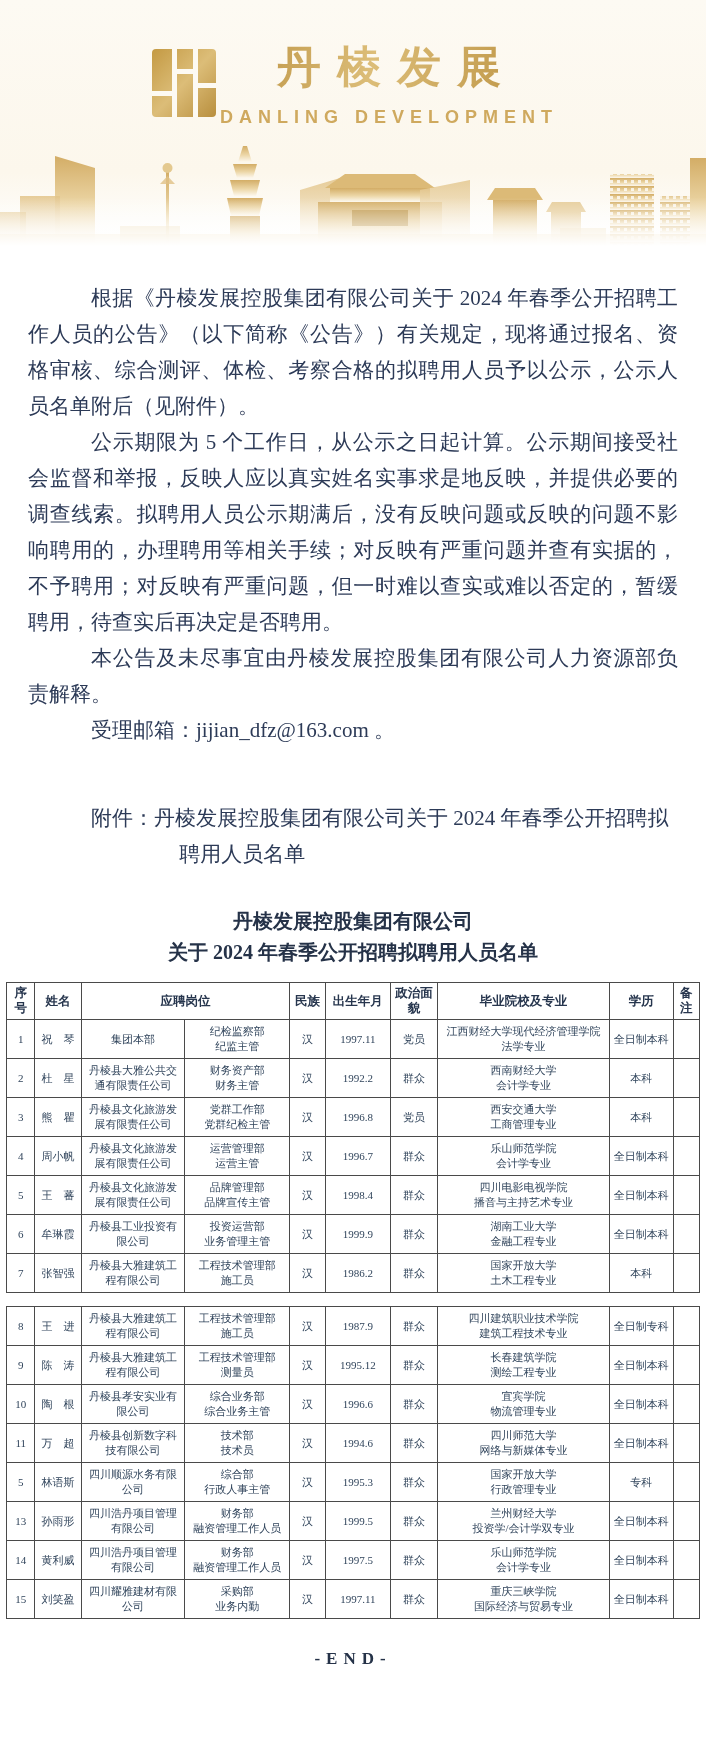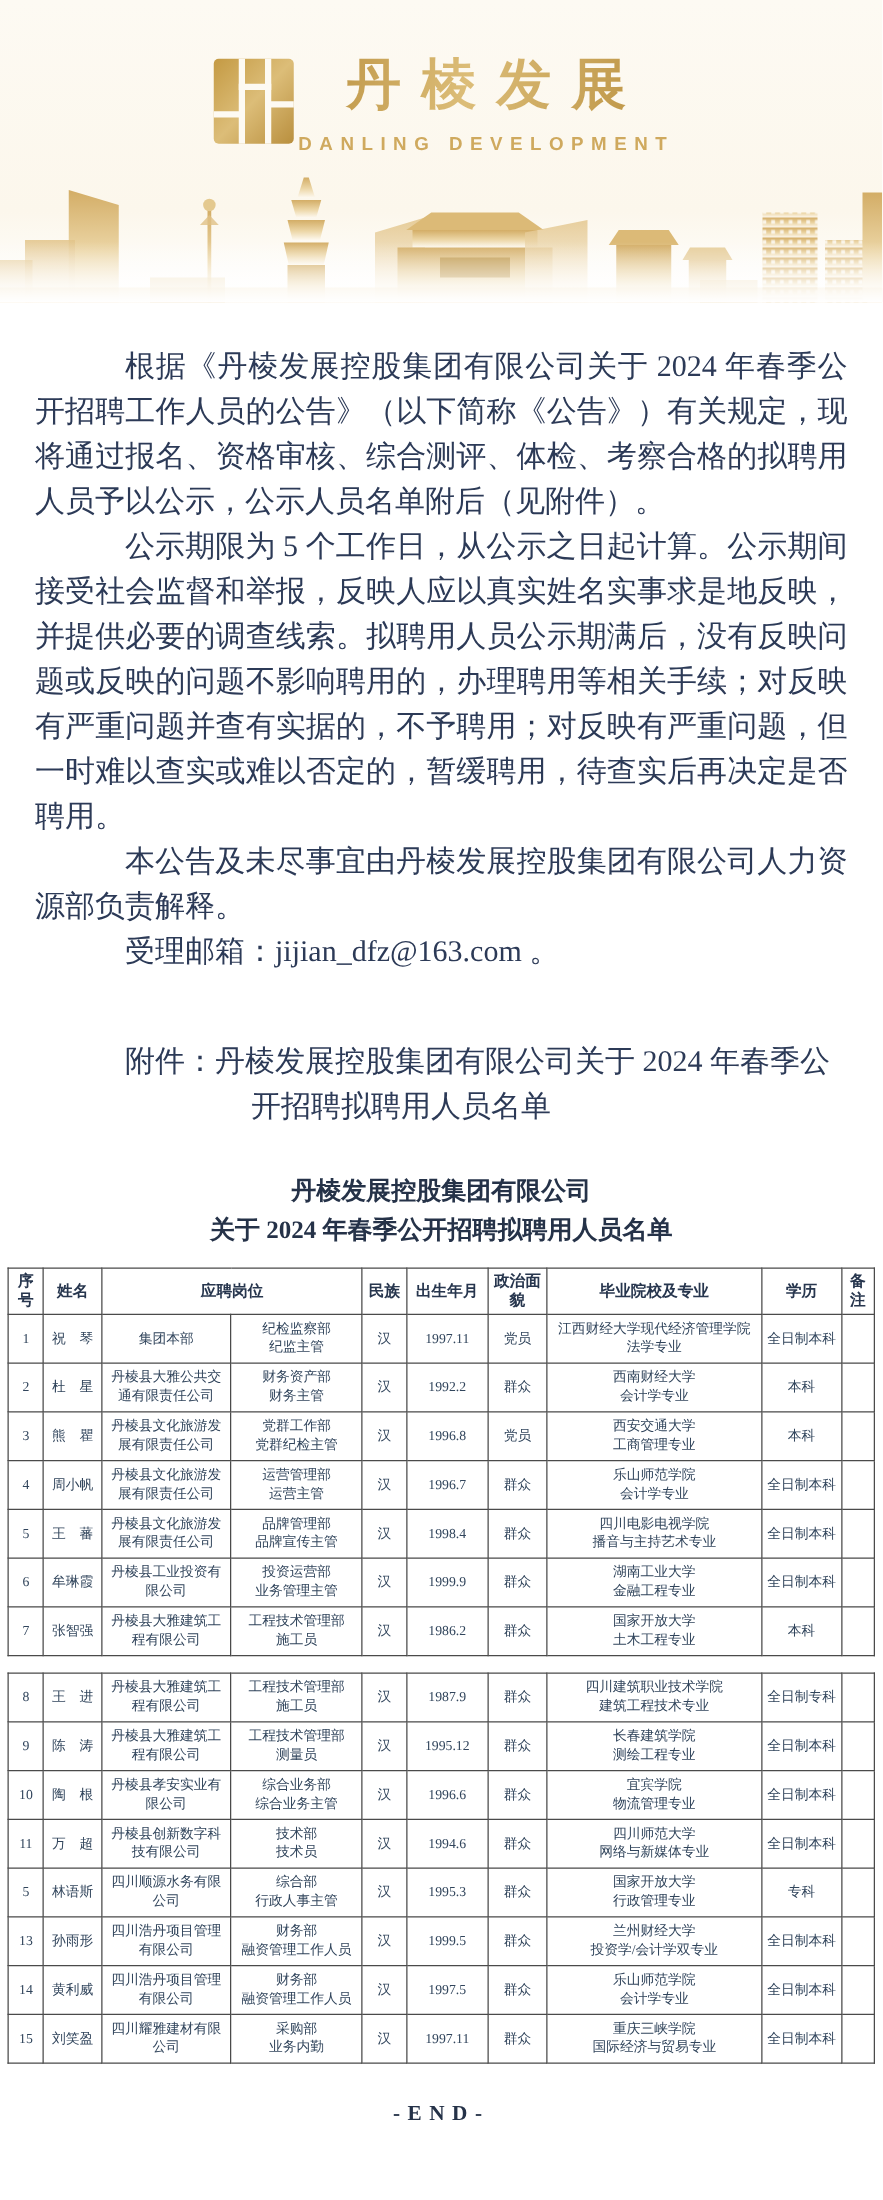--- a/index.html
+++ b/index.html
@@ -19,26 +19,26 @@
   .logo-mark { width:72px; height:76px; flex:0 0 auto; }
   .logo-texts { text-align:center; }
   .logo-cn {
     font-size:44px; font-weight:bold; letter-spacing:16px;
     background:linear-gradient(100deg,#b98f3e,#dcbd78 45%,#b98f3e);
     -webkit-background-clip:text; background-clip:text; color:#c3a055;
     -webkit-text-fill-color:transparent; padding-left:16px;
   }
   .logo-en {
     margin-top:10px; font-family:"Liberation Sans","DejaVu Sans",sans-serif;
-    font-size:15px; letter-spacing:6px; color:#cfa95e; font-weight:bold;
+    font-size:18px; letter-spacing:6px; color:#cfa95e; font-weight:bold;
   }
   .skyline { display:block; width:706px; height:108px; margin-top:10px; }
 
   
-  .doc-body { padding:34px 28px 0 28px; font-size:24px; line-height:36px; text-align:justify; }
+  .doc-body { padding:34px 28px 0 28px; font-size:21px; line-height:36px; text-align:justify; }
   .doc-body p { text-indent:3em; }
   .contact-line { padding-left:3em; text-align:left; }
   .attachment {
     margin-top:52px; margin-left:3em; padding-left:4.2em; text-indent:-4.2em;
     text-align:left; line-height:36px;
   }
 
   
   .table-section { margin-top:34px; padding:0 6px 0 6px; }
   .tbl-title { text-align:center; font-weight:bold; font-size:20px; line-height:31px; color:#253248; }

